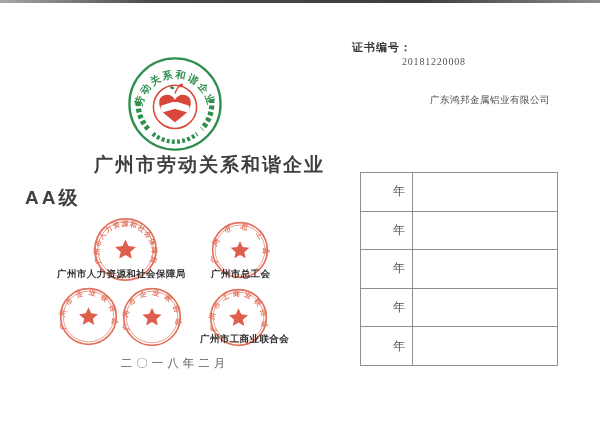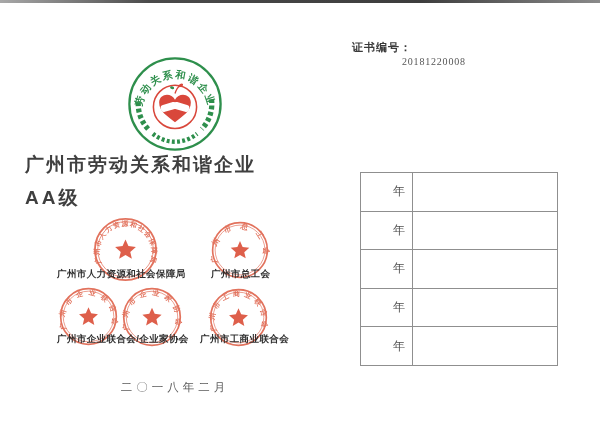--- a/index.html
+++ b/index.html
@@ -8,21 +8,21 @@
     font-family:"Liberation Sans","DejaVu Sans",sans-serif;color:#3c3c3c;
   }
   .scan-edge{
     position:absolute;top:0;left:0;width:600px;height:3px;
     background:linear-gradient(90deg,#a8a8a8 0%,#4a4a4a 25%,#3d3d3d 70%,#8a8a8a 100%);
   }
   
   .left-page{position:absolute;left:0;top:0;width:320px;height:424px;}
   .emblem{position:absolute;left:127px;top:56px;width:96px;height:96px;}
   .cert-title{
-    position:absolute;left:25px;top:152px;width:300px;text-align:left;
+    position:absolute;left:25px;top:152px;width:300px;text-align:right;
     font-size:19px;font-weight:700;letter-spacing:2px;color:#3f3f3f;white-space:nowrap;
   }
   .cert-grade{
     position:absolute;left:25px;top:185px;width:300px;text-align:left;
     font-size:19px;font-weight:700;letter-spacing:3px;color:#3f3f3f;
   }
   .seal{position:absolute;opacity:.85;}
   .seal-1{left:92px;top:216px;width:67px;height:67px;}
   .seal-2{left:210px;top:220px;width:60px;height:60px;}
   .seal-3{left:58px;top:286px;width:61px;height:61px;}
@@ -31,21 +31,21 @@
   .seal-caption{
     position:absolute;font-size:9.5px;font-weight:700;color:#2e2e2e;
     letter-spacing:.4px;white-space:nowrap;z-index:3;
   }
   .cap-1{left:57px;top:268px;}
   .cap-2{left:211px;top:268px;}
   .cap-3{left:57px;top:333px;}
   .cap-4{left:200px;top:333px;}
   .issue-date{
     position:absolute;left:25px;top:356px;width:300px;text-align:center;
-    font-size:11.5px;color:#5a5a5a;letter-spacing:4px;margin-top:24px;
+    font-size:11.5px;color:#5a5a5a;letter-spacing:4px;
   }
   
   .right-page{position:absolute;left:320px;top:0;width:280px;height:424px;}
   .field-label{font-weight:700;font-size:11px;color:#3a3a3a;letter-spacing:1px;}
   .row-certno{position:absolute;left:32px;top:40px;}
   .certno-value{
     position:absolute;left:82px;top:56px;font-size:10px;color:#555;
     font-family:Liberation Serif, serif;letter-spacing:.8px;
   }
   .row-holder{position:absolute;left:32px;top:90px;}
@@ -159,31 +159,31 @@
     <circle cx="40" cy="40" r="36.5" stroke="#dd5a41" stroke-width="2.2" fill="none"></circle>
     <circle cx="40" cy="40" r="33.2" stroke="#dd5a41" stroke-width="0.9" fill="none"></circle>
     <polygon points="40,28 43.5,35.9 52.4,37 45.7,42.9 47.6,51 40,46.6 32.4,51 34.3,42.9 27.6,37 36.5,35.9" fill="#d9442c"></polygon>
     <text font-size="9.2" font-weight="bold" fill="#dd5a41" letter-spacing="5">
       <textPath href="#sArc5" startOffset="50%" text-anchor="middle">广州市工商业联合会</textPath>
     </text>
   </svg>
 
   <div class="seal-caption cap-1">广州市人力资源和社会保障局</div>
   <div class="seal-caption cap-2">广州市总工会</div>
-  <div class="seal-caption cap-3">广州市企业联合会/企业家协会</div>
   <div class="seal-caption cap-4">广州市工商业联合会</div>
 
   <div class="issue-date">二〇一八年二月</div>
 </div>
 
 <div class="right-page">
 
   <div class="field-label row-certno">证书编号：</div>
   <div class="certno-value">20181220008</div>
 
+  <div class="holder-value">广东鸿邦金属铝业有限公司</div>
 
 
   <div class="vtable">
     <div class="vrow">
       <div class="ycell">年</div>
       <div class="vcell"></div>
     </div>
     <div class="vrow">
       <div class="ycell">年</div>
       <div class="vcell"></div>

